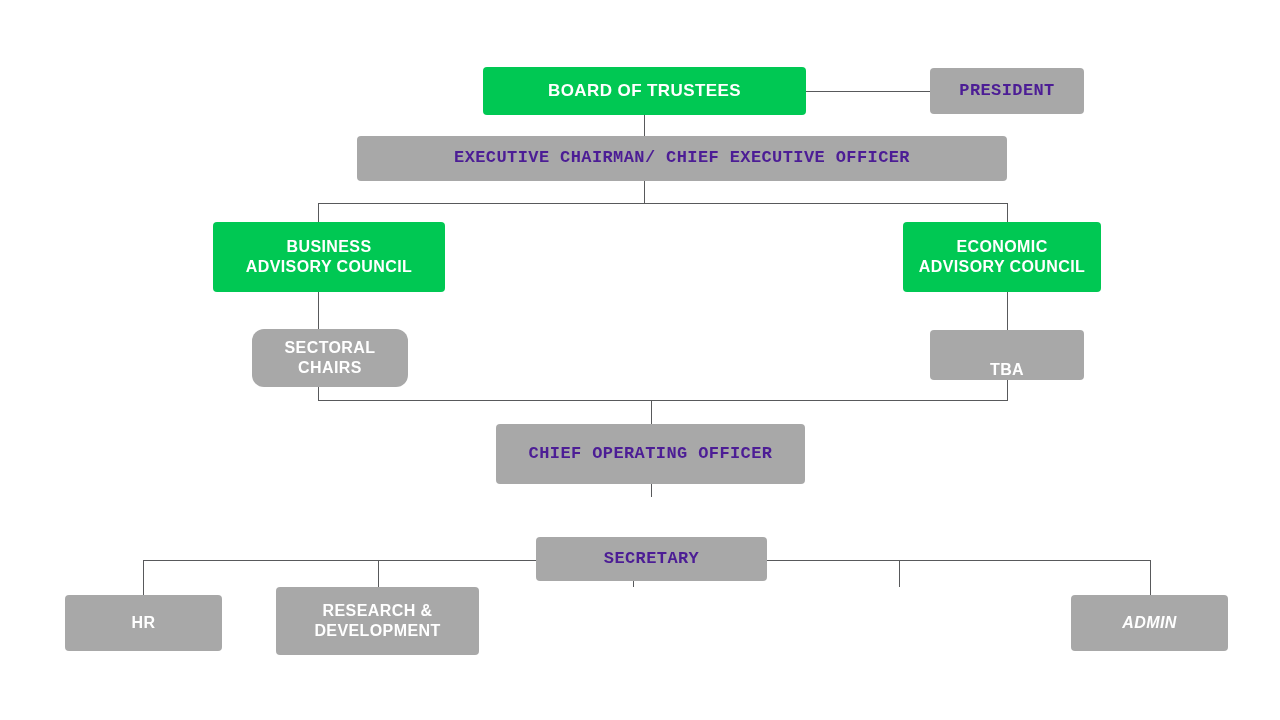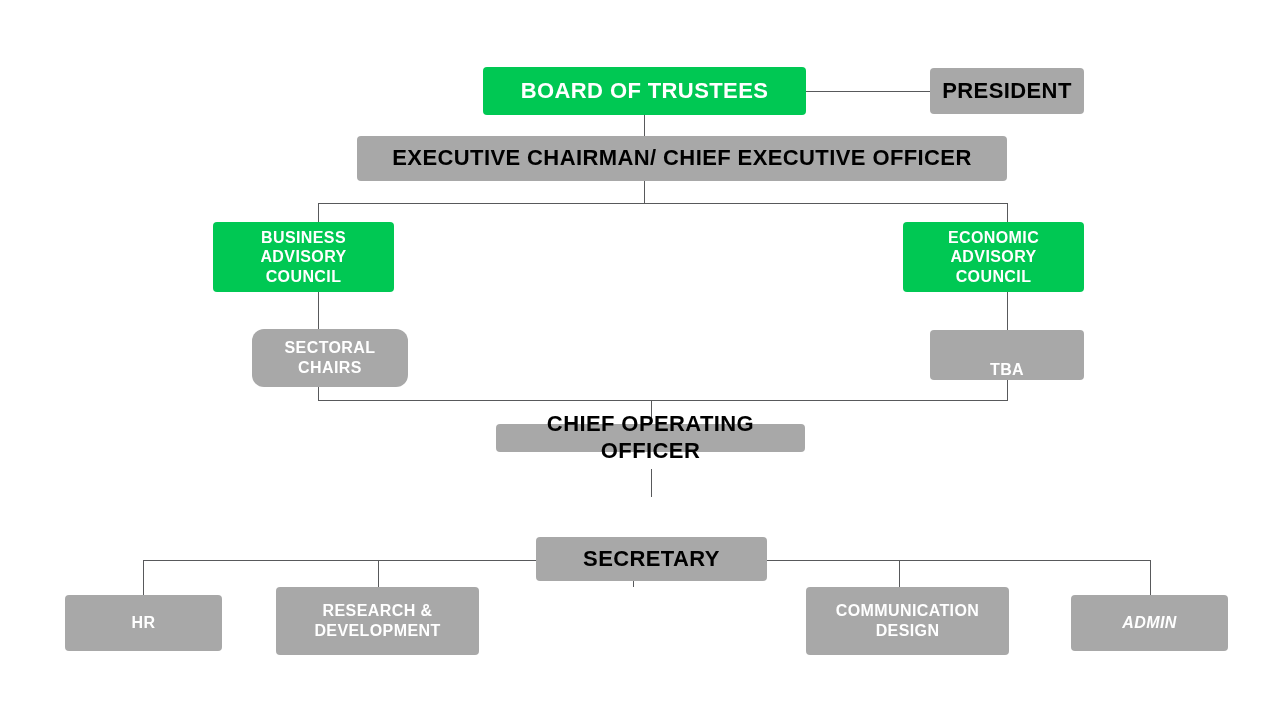--- a/index.html
+++ b/index.html
@@ -44,25 +44,25 @@
   .node .node-label {
     display: block;
     white-space: pre-line;
     padding: 0 8px;
   }
 
   .fill-green { background: #00c853; }
   .fill-gray  { background: #a8a8a8; }
 
   .txt-white { color: #ffffff; }
-  .txt-black { color: #000000; }
+  .txt-black { color: #4c1d95; font-family: Liberation Mono, monospace; }
 
   .w-bold { font-weight: bold; }
   .s-16 { font-size: 16px; }
-  .s-17 { font-size: 22px; }
+  .s-17 { font-size: 17px; }
 </style>
 </head>
 <body>
 
 <div id="chart-canvas">
 
   <div class="conn h" style="left:806px; top:91px; width:124px;"></div>
 
   <div class="conn v" style="left:644px; top:115px; height:21px;"></div>
 
@@ -93,59 +93,55 @@
   </div>
 
   <div class="node fill-gray txt-black w-bold s-17" style="left:930px; top:68px; width:154px; height:46px;">
     <span class="node-label">PRESIDENT</span>
   </div>
 
   <div class="node fill-gray txt-black w-bold s-17" style="left:357px; top:136px; width:650px; height:45px;">
     <span class="node-label">EXECUTIVE CHAIRMAN/ CHIEF EXECUTIVE OFFICER</span>
   </div>
 
-  <div class="node fill-green txt-white w-bold s-16" style="left:213px; top:222px; width:181px; height:70px;">
+  <div class="node fill-green txt-white w-bold s-16" style="left:213px; top:222px; width:232px; height:70px;">
     <span class="node-label">BUSINESS
 ADVISORY COUNCIL</span>
   </div>
 
-  <div class="node fill-green txt-white w-bold s-16" style="left:903px; top:222px; width:181px; height:70px;">
+  <div class="node fill-green txt-white w-bold s-16" style="left:903px; top:222px; width:198px; height:70px;">
     <span class="node-label">ECONOMIC
 ADVISORY COUNCIL</span>
   </div>
 
   <div class="node fill-gray txt-white w-bold s-16" style="left:252px; top:329px; width:156px; height:58px;border-radius:12px;">
     <span class="node-label">SECTORAL
 CHAIRS</span>
   </div>
 
   <div class="node fill-gray txt-white w-bold s-16" style="left:930px; top:330px; width:154px; height:50px;align-items:flex-end;">
     <span class="node-label">TBA</span>
   </div>
 
-  <div class="node fill-gray txt-black w-bold s-17" style="left:496px; top:424px; width:309px; height:28px;">
+  <div class="node fill-gray txt-black w-bold s-17" style="left:496px; top:424px; width:309px; height:60px;">
     <span class="node-label">CHIEF OPERATING OFFICER</span>
   </div>
 
   <div class="node fill-gray txt-black w-bold s-17" style="left:536px; top:497px; width:231px; height:44px;margin-top:40px;">
     <span class="node-label">SECRETARY</span>
   </div>
 
   <div class="node fill-gray txt-white w-bold s-16" style="left:65px; top:595px; width:157px; height:56px;text-align:right;">
     <span class="node-label">HR</span>
   </div>
 
   <div class="node fill-gray txt-white w-bold s-16" style="left:276px; top:587px; width:203px; height:68px;">
     <span class="node-label">RESEARCH &amp;
 DEVELOPMENT</span>
   </div>
 
 
-  <div class="node fill-gray txt-white w-bold s-16" style="left:806px; top:587px; width:203px; height:68px;">
-    <span class="node-label">COMMUNICATION
-DESIGN</span>
-  </div>
 
   <div class="node fill-gray txt-white w-bold s-16" style="left:1071px; top:595px; width:157px; height:56px;font-style:italic;">
     <span class="node-label">ADMIN</span>
   </div>
 
 </div>
 
 </body></html>

